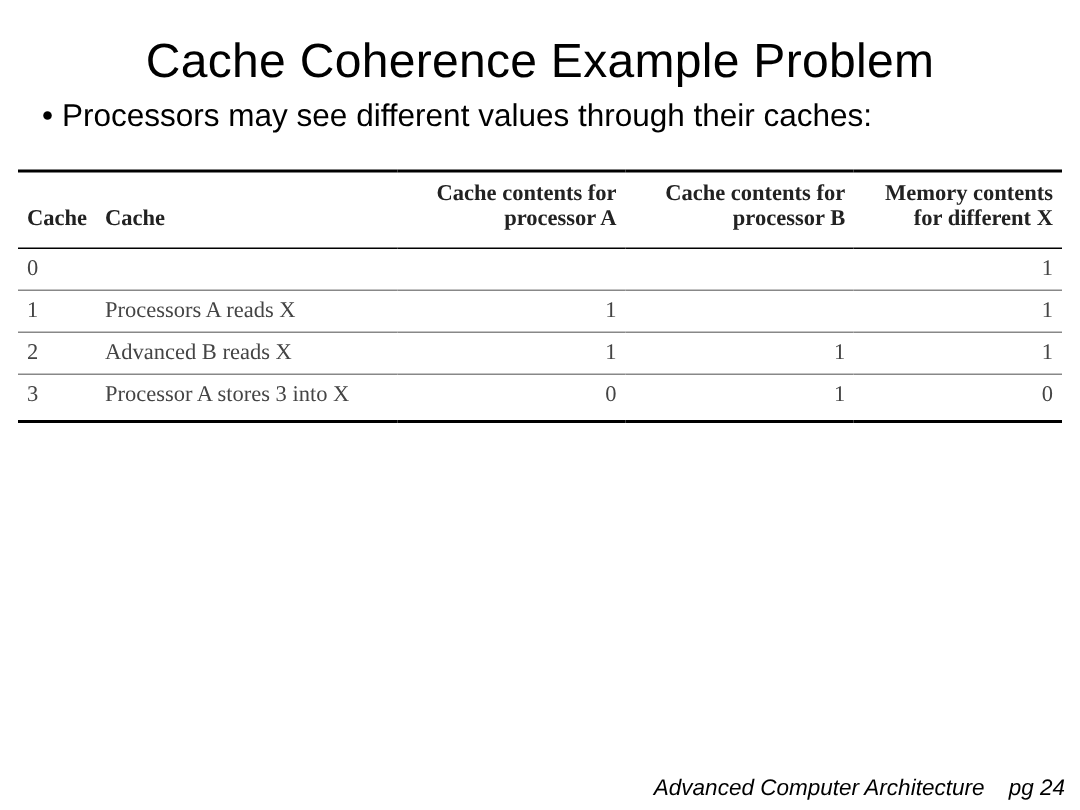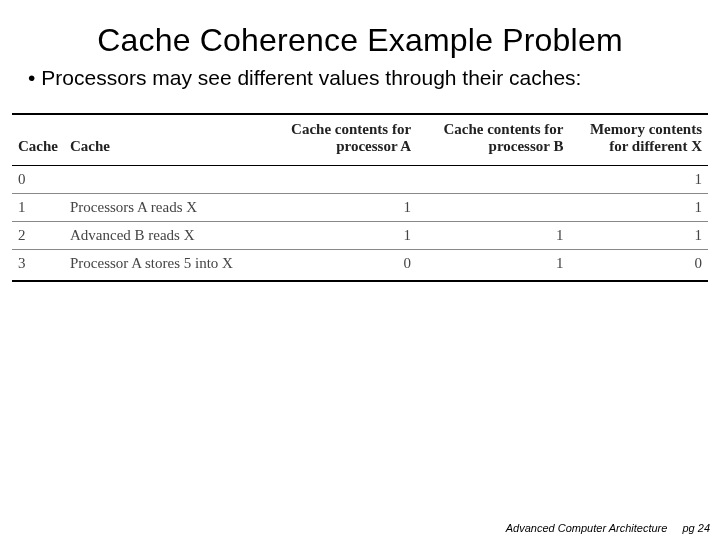--- a/index.html
+++ b/index.html
@@ -68,21 +68,21 @@
   .c-time  { width: 7%; }
   .c-event { width: 29%; }
   .c-a     { width: 22%; text-align: right; }
   .c-b     { width: 22%; text-align: right; }
   .c-m     { width: 20%; text-align: right; }
   .footer {
     position: absolute;
     bottom: 6px;
     right: 10px;
     font-family: "Comic Sans MS", cursive, sans-serif;
-    font-size: 11px;
+    font-size: 15px;
     font-style: italic;
     color: #000;
   }
   .footer .pg {
     margin-left: 12px;
     font-style: italic;
   }
 </style>
 </head>
 <body>
@@ -131,21 +131,21 @@
         </tr>
         <tr>
           <td>2</td>
           <td>Advanced B reads X</td>
           <td class="rt">1</td>
           <td class="rt">1</td>
           <td class="rt">1</td>
         </tr>
         <tr>
           <td>3</td>
-          <td>Processor A stores 5 into X</td>
+          <td>Processor A stores 3 into X</td>
           <td class="rt">0</td>
           <td class="rt">1</td>
           <td class="rt">0</td>
         </tr>
       </tbody>
     </table>
   </div>
 
   <div class="footer">
     <span>Advanced Computer Architecture</span>

